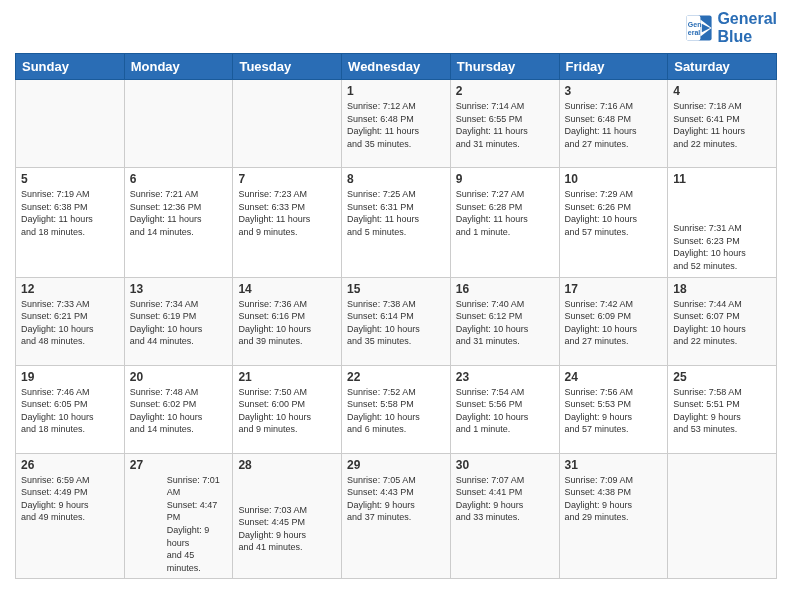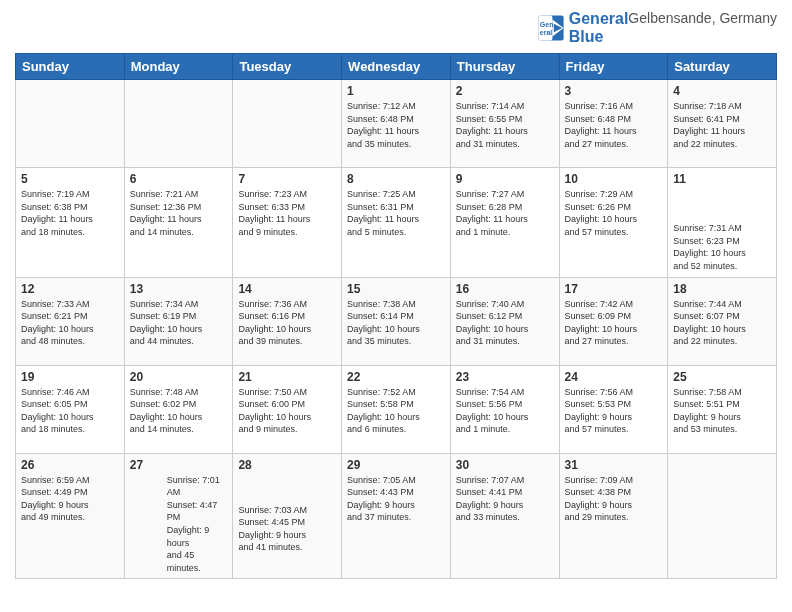--- a/index.html
+++ b/index.html
@@ -99,21 +99,20 @@
         <text x="4" y="18" font-size="10" font-weight="bold" fill="#2a6db5">Gen</text>
         <text x="4" y="30" font-size="10" font-weight="bold" fill="#2a6db5">eral</text>
         <polygon points="24,14 36,20 24,26" fill="#2a6db5"></polygon>
       </svg>
       <div>
         <div style="font-size:16px;font-weight:bold;color:#2a6db5;line-height:1.1;">General</div>
         <div style="font-size:16px;font-weight:bold;color:#2a6db5;line-height:1.1;">Blue</div>
       </div>
     </div>
     <div class="title-block">
-      <div class="subtitle">Gelbensande, Germany</div>
     </div>
   </div>
 
   <table class="calendar">
     <thead>
       <tr>
       <th>Sunday</th>
           <th>Monday</th>
           <th>Tuesday</th>
           <th>Wednesday</th>

